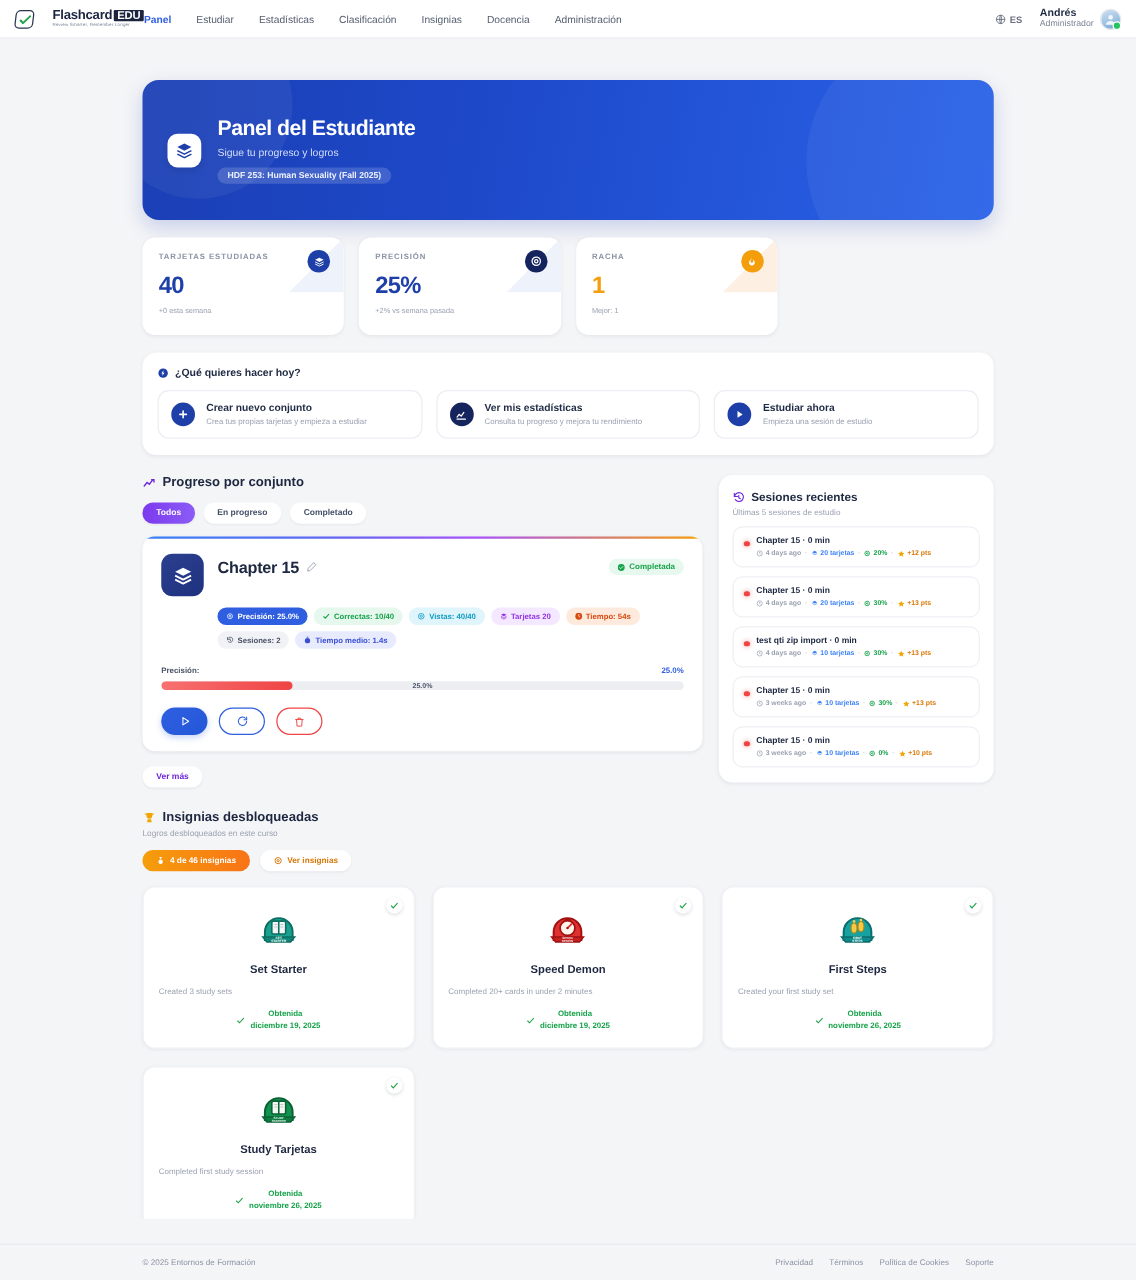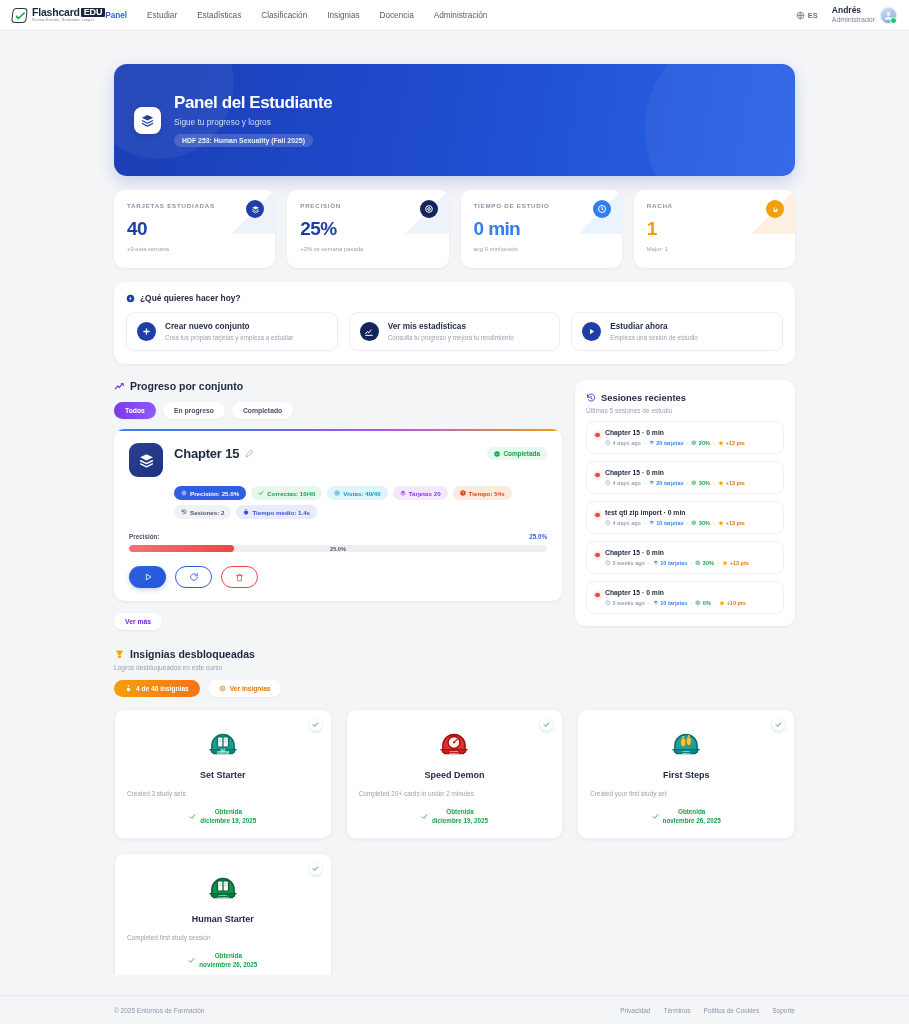--- a/index.html
+++ b/index.html
@@ -11,21 +11,21 @@
     overflow: hidden;
   }
   .page { width: 909px; height: 1024px; position: relative; display: flex; flex-direction: column; }
 
   
   .navbar {
     height: 31px; background: #ffffff; border-bottom: 1px solid #e9eaee;
     display: flex; align-items: center; padding: 0 12px; flex: none;
     position: relative;
   }
-  .logo { display: flex; align-items: center; gap: 5px; }
+  .logo { display: flex; align-items: center; gap: 15px; }
   .logo-mark {
     width: 15px; height: 15px; border-radius: 4px;
     background: #ffffff; border: 1.3px solid #2a3550;
     display: flex; align-items: center; justify-content: center;
     transform: skewX(-7deg);
   }
   .logo-mark svg { width: 10px; height: 10px; }
   .logo-text { display: flex; flex-direction: column; line-height: 1; }
   .logo-row { display: flex; align-items: center; gap: 1px; }
   .logo-word { font-size: 10.5px; font-weight: 700; color: #1c2540; letter-spacing: -.2px; }
@@ -321,34 +321,20 @@
           <svg width="10" height="10" viewBox="0 0 24 24" fill="none" stroke="#fff" stroke-width="2.4">
               <circle cx="12" cy="12" r="8"></circle>
               <circle cx="12" cy="12" r="3.2"></circle>
             </svg>
         </div>
         <div class="stat-label">PRECISIÓN</div>
         <div class="stat-value" style="color:#1f3fa8">25%</div>
         <div class="stat-note">+2% vs semana pasada</div>
       </div>
 
-      <div class="stat">
-        <svg class="stat-corner" viewBox="0 0 44 44">
-            <path d="M44 0v44H0z" fill="#eaf3fe"></path>
-          </svg>
-        <div class="stat-icon" style="background:#2f80ed">
-          <svg width="10" height="10" viewBox="0 0 24 24" fill="none" stroke="#fff" stroke-width="2.4">
-              <circle cx="12" cy="12" r="8.5"></circle>
-              <path d="M12 7v5.4l3.2 2"></path>
-            </svg>
-        </div>
-        <div class="stat-label">TIEMPO DE ESTUDIO</div>
-        <div class="stat-value" style="color:#2f80ed">0 min</div>
-        <div class="stat-note">avg 0 min/sesión</div>
-      </div>
 
       <div class="stat">
         <svg class="stat-corner" viewBox="0 0 44 44">
             <path d="M44 0v44H0z" fill="#fdf0e3"></path>
           </svg>
         <div class="stat-icon" style="background:#f59e0b">
           <svg width="9" height="9" viewBox="0 0 24 24" fill="#fff">
               <path d="M12 2c1 4-3 5-3 9a3 3 0 006 0c0-2-1-3-1-4 2 1 4 3.5 4 6.5a6 6 0 11-12 0C6 8 12 7 12 2z"></path>
             </svg>
         </div>
@@ -861,21 +847,21 @@
             <svg width="38" height="38" viewBox="0 0 48 48">
               <path d="M10 26a14 14 0 0128 0v8H10z" fill="#12924f" stroke="#0a6134" stroke-width="2"></path>
               <rect x="17" y="15" width="14" height="13" rx="1.5" fill="#f4f8f5" stroke="#0a6134" stroke-width="1.6"></rect>
               <path d="M24 15v13" stroke="#0a6134" stroke-width="1.6"></path>
               <path d="M19.5 18.5h3M19.5 21h3M25.5 18.5h3M25.5 21h3" stroke="#bcc9c0" stroke-width="1.1"></path>
               <path d="M8 31h32l-4 5H12z" fill="#0e7b42" stroke="#0a6134" stroke-width="1.6"></path>
               <text x="24" y="33.6" font-size="3.1" font-family="Liberation Sans, sans-serif" fill="#e8fff1" text-anchor="middle" font-weight="bold">STUDY</text>
               <text x="24" y="36.4" font-size="3.1" font-family="Liberation Sans, sans-serif" fill="#e8fff1" text-anchor="middle" font-weight="bold">STARTER</text>
             </svg>
           </div>
-          <div class="bname">Human Starter</div>
+          <div class="bname">Study Tarjetas</div>
           <div class="bdesc">Completed first study session</div>
           <div class="bearned">
             <svg width="7" height="7" viewBox="0 0 24 24" fill="none" stroke="#22a34a" stroke-width="3" stroke-linecap="round">
                 <path d="M4 13l5 5L20 6"></path>
               </svg>
             <div class="bearned-txt">
               <div>Obtenida</div>
               <div>noviembre 26, 2025</div>
             </div>
           </div>

